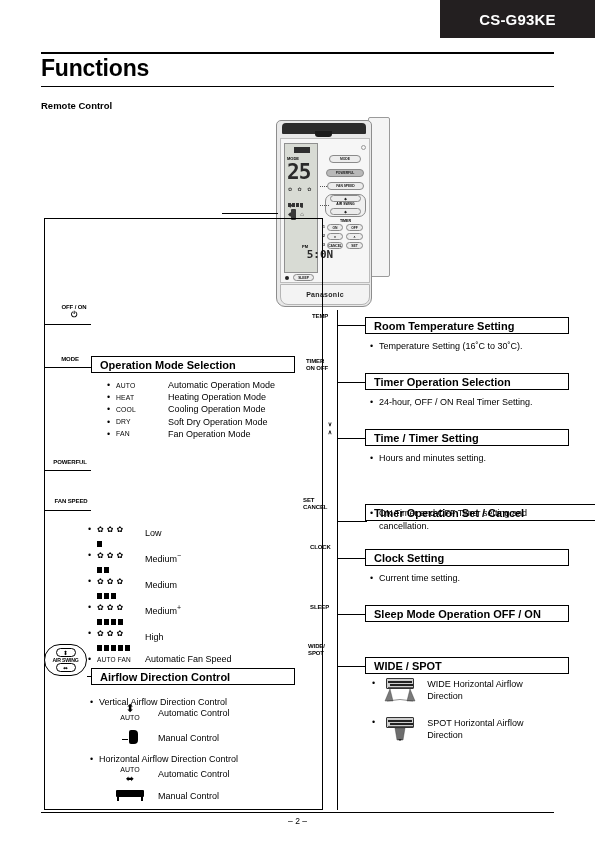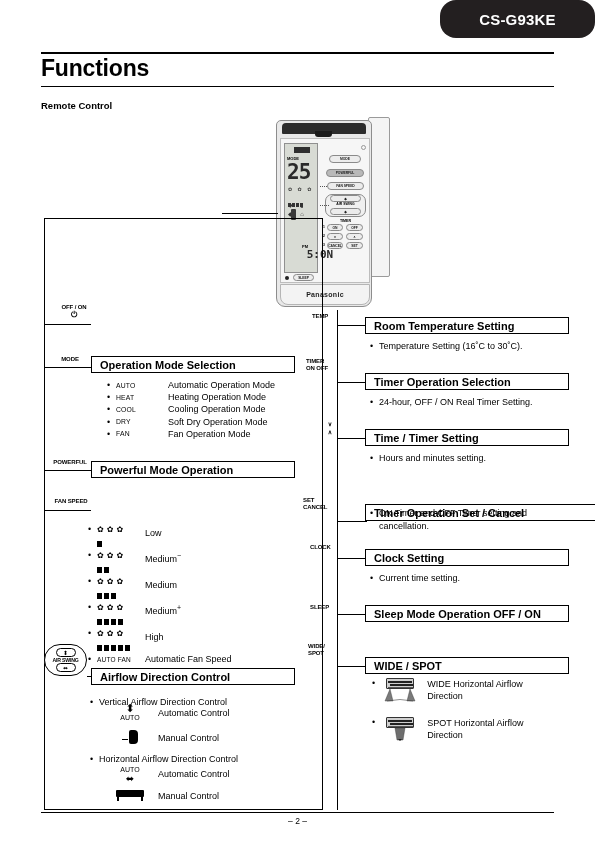--- a/index.html
+++ b/index.html
@@ -10,21 +10,21 @@
     color: #000;
     overflow: hidden;
   }
   .page { position: relative; width: 595px; height: 842px; }
 
   
   .model-tag {
     position: absolute; right: 0; top: 0;
     width: 155px; height: 38px;
     background: #231f20;
-    display: flex; align-items: center; justify-content: center; border-radius: 16px;
+    display: flex; align-items: center; justify-content: center;
   }
   .model-tag span {
     color: #fff; font-size: 15px; font-weight: bold; letter-spacing: .2px;
   }
   .title-rule-top {
     position: absolute; left: 41px; top: 52px; width: 513px; height: 1.5px; background: #000;
   }
   .page-title {
     position: absolute; left: 41px; top: 55px;
     font-size: 23px; font-weight: bold; letter-spacing: -.2px;
@@ -280,21 +280,20 @@
     </div>
     <div class="row">
       <span class="bd">•</span>
       <span class="code">FAN</span>
       <span class="desc">Fan Operation Mode</span>
     </div>
   </div>
 
   <div class="key" style="left:48px;top:459px;width:44px;">POWERFUL</div>
   <div class="hline" style="left:44px;top:470px;width:47px;"></div>
-  <div class="hdrbox" style="left:91px;top:461px;width:204px;">Powerful Mode Operation</div>
 
   <div class="key" style="left:48px;top:498px;width:46px;">FAN SPEED</div>
   <div class="hline" style="left:44px;top:510px;width:47px;"></div>
 
   <div class="fanrow" style="left:88px;top:524px;width:210px;">
     <div>
       <div class="fanline">
         <span class="bd">•</span>
         <span class="fans">✿✿✿</span>
         <span class="lbl"><span>Low</span><span class="supsm"></span></span>

